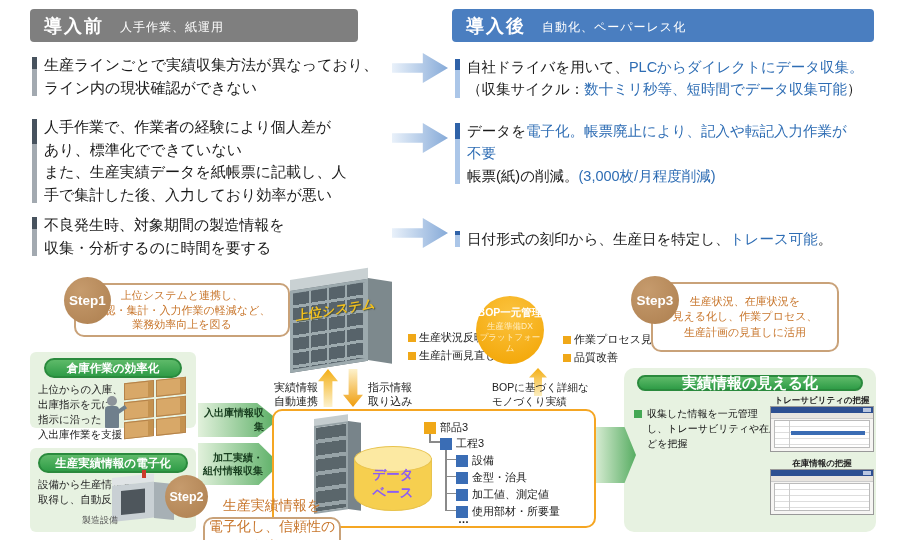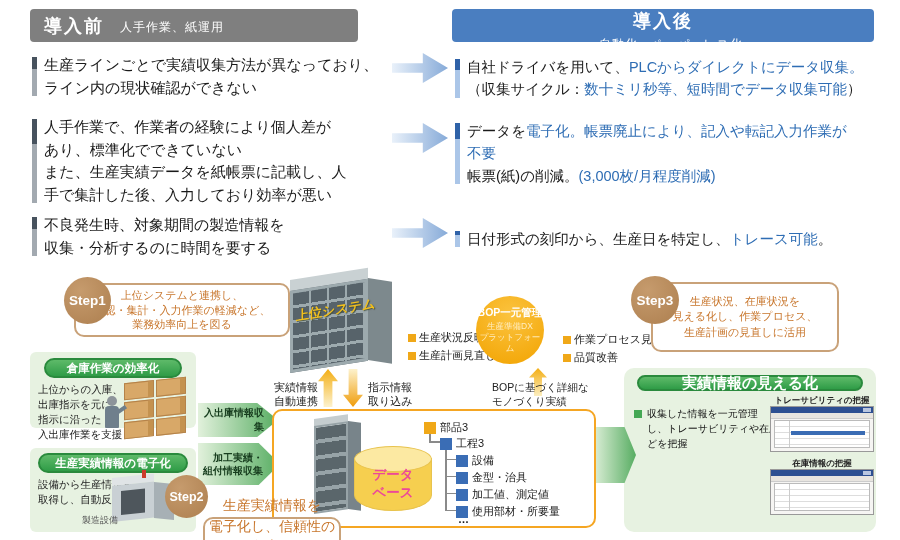--- a/index.html
+++ b/index.html
@@ -3,21 +3,21 @@
 <meta charset="utf-8">
 <style>
   html,body{margin:0;padding:0;background:#fff;}
   .canvas{position:relative;width:900px;height:540px;background:#fff;overflow:hidden;
           font-family:"Liberation Sans","DejaVu Sans",sans-serif;color:#1a1a1a;}
 
   
   .hdr{position:absolute;height:33px;border-radius:4px;color:#fff;display:flex;align-items:center;
        padding:0 14px;box-sizing:border-box;}
   #hdr-before{left:30px;top:9px;width:328px;background:#7f7f7f;}
-  #hdr-after{left:452px;top:9px;width:422px;background:#4a7ec0;flex-direction:column;}
+  #hdr-after{left:452px;top:9px;width:422px;background:#4a7ec0;}
   .hdr-title{font-size:18px;font-weight:bold;letter-spacing:2px;}
   .hdr-sub{font-size:12px;margin-left:16px;margin-top:3px;letter-spacing:1px;}
 
   
   .pitem{position:absolute;font-size:15px;line-height:1.5;padding-left:12px;white-space:pre-line;}
   .pitem::before{content:"";position:absolute;left:0;top:3px;bottom:3px;width:4.5px;}
   .before-item::before{background:linear-gradient(180deg,#47525e 0%,#47525e 30%,#a2a9b0 30%,#a2a9b0 100%);}
   .after-item{font-size:14.5px;width:424px;line-height:1.55;}
   .after-item::before{background:linear-gradient(180deg,#2f62a8 0%,#2f62a8 27%,#abc6e8 27%,#abc6e8 100%);}
   #b1{left:32px;top:54px;} #b2{left:32px;top:116px;} #b3{left:32px;top:214px;}
@@ -133,21 +133,21 @@
   .tower-front{position:absolute;left:40px;top:15px;width:34px;height:88px;transform:skewY(-8deg);
     transform-origin:0 0;background:repeating-linear-gradient(180deg,#5a666b 0 12px,#97a3a7 12px 16px);
     border:2px solid #97a3a7;box-sizing:border-box;}
   .tower-side{position:absolute;left:74px;top:10px;width:13px;height:88px;background:#78848a;
     transform:skewY(8deg);transform-origin:0 0;}
   .cyl{position:absolute;left:80px;top:35px;width:78px;height:74px;z-index:2;}
   .cyl-top{position:absolute;left:0;top:0;width:76px;height:24px;border-radius:50%;background:#fce9a2;border:1px solid #e8c34e;}
   .cyl-body{position:absolute;left:0;top:12px;width:76px;height:52px;background:#f6cf4f;
     border:1px solid #e8c34e;border-top:none;border-radius:0 0 38px 38px / 0 0 16px 16px;}
   .cyl-label{position:absolute;left:0;top:20px;width:78px;text-align:center;font-weight:bold;
-    font-size:13.5px;line-height:1.3;white-space:pre-line;color:#ec4899;}
+    font-size:13.5px;line-height:1.3;white-space:pre-line;color:#8b5cf6;}
   .tree{position:absolute;left:150px;top:9px;width:165px;height:105px;font-size:11px;}
   .trow{position:absolute;display:flex;align-items:center;gap:4px;white-space:nowrap;}
   .tsq{width:12px;height:12px;flex:0 0 auto;}
   .tsq-o{background:#f0a818;} .tsq-b{background:#3a6db5;}
   .tline{position:absolute;background:#8a8a8a;}
 
   
   .vbullet{position:absolute;font-size:10px;line-height:1.5;white-space:pre-line;color:#111;padding-left:13px;}
   .vbullet::before{content:"";position:absolute;left:0;top:4px;width:8px;height:8px;background:#44a854;}
   #vb1{left:10px;top:38px;} #vb2{left:10px;top:92px;}

